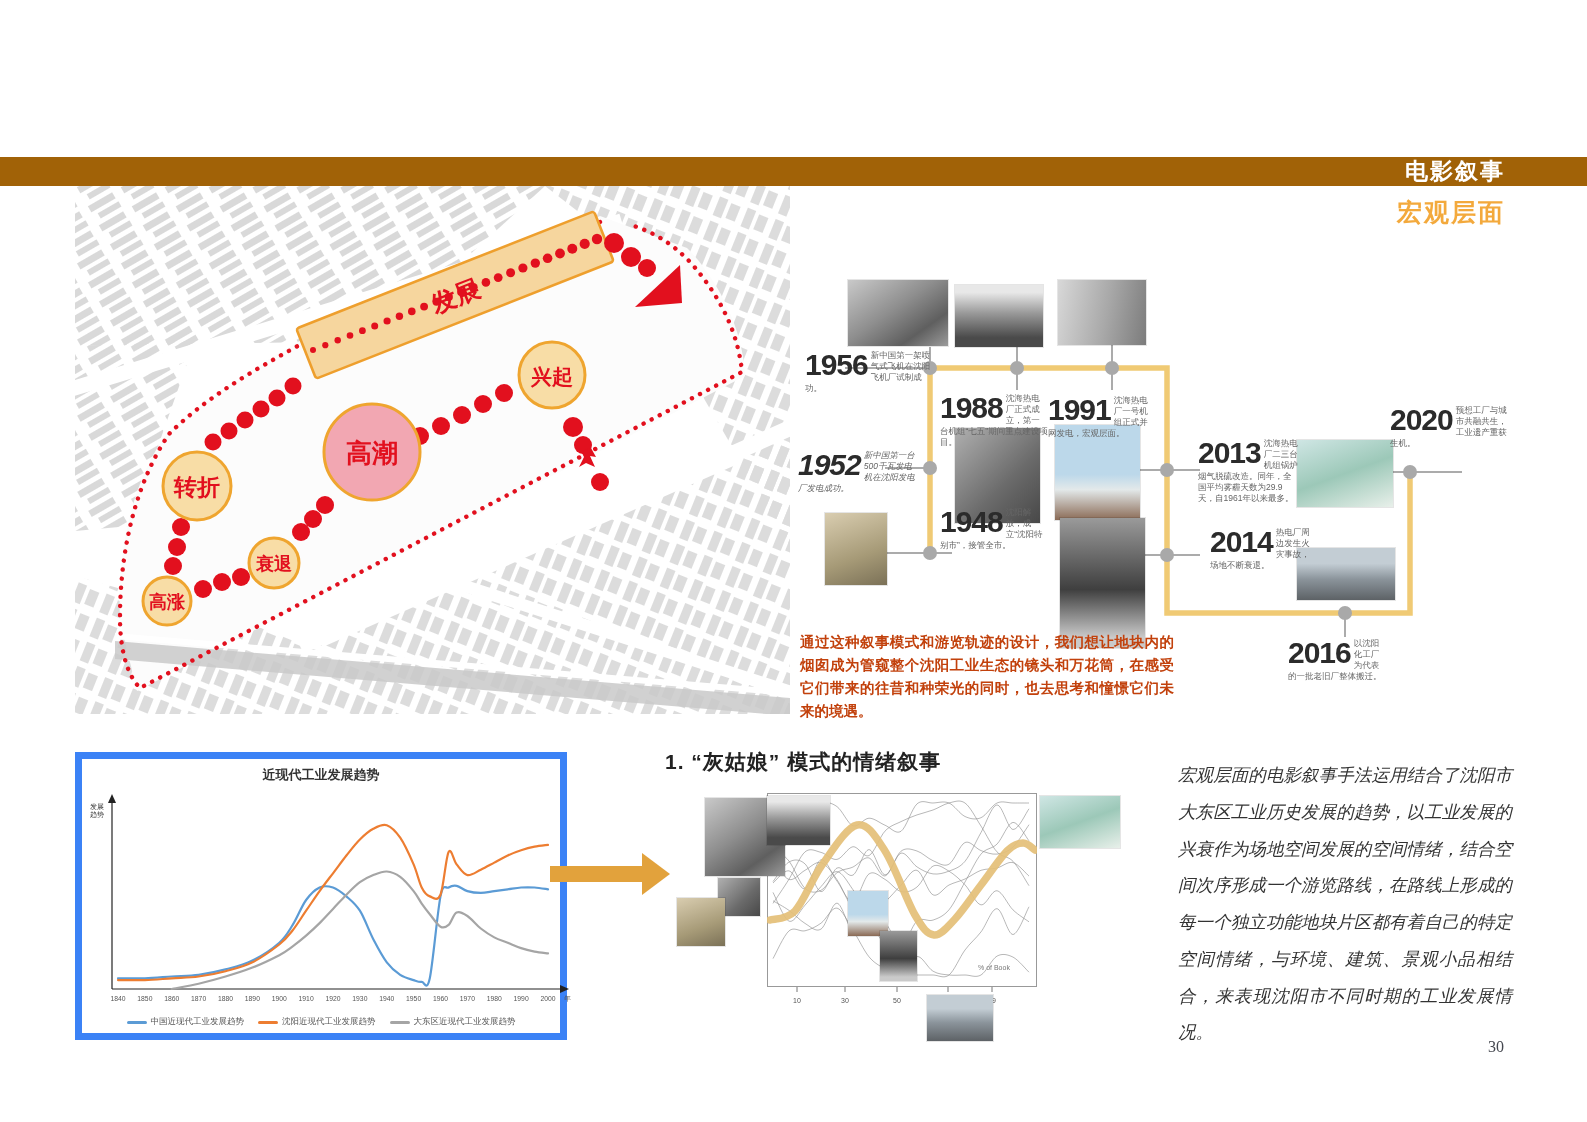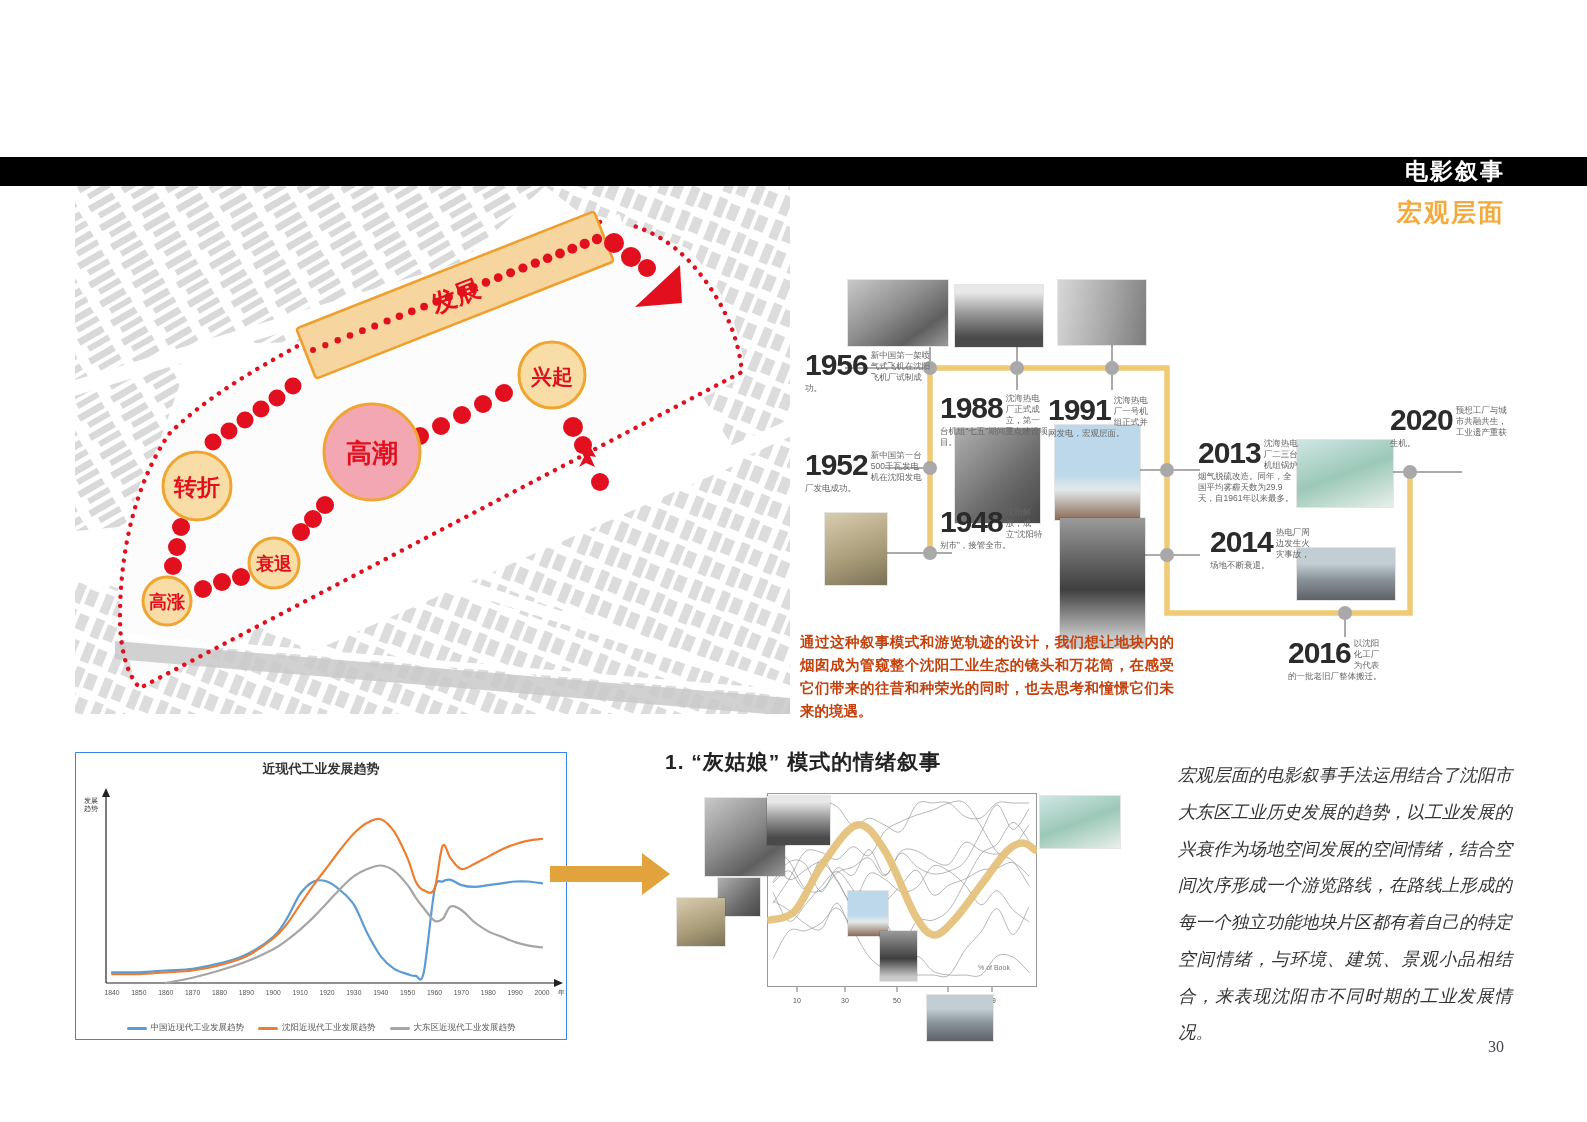--- a/index.html
+++ b/index.html
@@ -3,21 +3,21 @@
 <meta charset="utf-8">
 <style>
   * { margin:0; padding:0; box-sizing:border-box; }
   body { font-family:"Liberation Sans", sans-serif; background:#fff; }
   .page { position:relative; width:1587px; height:1122px; background:#fff; overflow:hidden; }
 
   
   .hdr-title { position:absolute; top:100px; right:86px; display:flex; align-items:baseline; gap:2px; }
   .hdr-cn { font-size:47px; font-weight:600; color:#F5A93C; letter-spacing:2px; }
   .hdr-en { font-family:"Liberation Serif", serif; font-size:27px; color:#F7C274; letter-spacing:1px; }
-  .hdr-bar { position:absolute; top:157px; left:0; width:1587px; height:29px; background:#000000;
+  .hdr-bar { position:absolute; top:157px; left:0; width:1587px; height:29px; background:#a16207;
              display:flex; justify-content:flex-end; align-items:center; padding-right:82px; }
   .hdr-bar-label { color:#fff; font-size:23px; font-weight:700; letter-spacing:2px; }
   .hdr-sub { position:absolute; top:196px; right:82px; color:#F3A93C; font-size:25px; font-weight:700; letter-spacing:2px; }
 
   
   .map-wrap { position:absolute; left:75px; top:186px; width:715px; height:528px; }
 
   
   .tl-wrap { position:absolute; left:790px; top:255px; width:797px; height:470px; }
   .tl-svg { position:absolute; left:0; top:0; }
@@ -35,21 +35,21 @@
   .tl-ev .yr { float:left; font-size:30px; font-weight:700; color:#2b2b2b; letter-spacing:-1px;
                line-height:30px; margin-right:3px; }
   .tl-ev .note { font-size:8.5px; line-height:1.3; color:#666; display:block; }
 
   
   .narrative { position:absolute; left:800px; top:631px; width:374px; font-size:14.5px; line-height:1.58;
                font-weight:700; color:#c2410c; text-align:justify; }
 
   
   .trend-card { position:absolute; left:75px; top:752px; width:492px; height:288px;
-                border:1px solid #3b82f6; background:#fff; }
+                border:7px solid #3b82f6; background:#fff; }
   .trend-title { text-align:center; font-size:13px; color:#333; font-weight:700; margin-top:7px; }
   .trend-legend { position:absolute; left:0; bottom:5px; width:100%; display:flex; justify-content:center; gap:14px; }
   .leg-item { display:flex; align-items:center; gap:4px; }
   .leg-swatch { width:20px; height:3px; border-radius:2px; }
   .leg-label { font-size:8.5px; color:#555; }
 
   
   .big-arrow { position:absolute; left:550px; top:852px; }
 
   
@@ -227,21 +227,21 @@
     <div class="ph bw4" style="left:165px; top:173px; width:85px;  height:95px;"></div>
     <div class="ph col-tower" style="left:265px; top:170px; width:85px;  height:95px;"></div>
     <div class="ph smoke" style="left:270px; top:263px; width:85px;  height:130px;"></div>
     <div class="ph render3d" style="left:507px; top:185px; width:96px;  height:67px;"></div>
     <div class="ph rail" style="left:507px; top:293px; width:98px;  height:52px;"></div>
 
     <div class="tl-ev" style="left:15px;  top:95px;  width:128px;">
       <span class="yr">1956</span>
       <span class="note">新中国第一架喷气式飞机在沈阳飞机厂试制成功。</span>
     </div>
-    <div class="tl-ev" style="left:15px;  top:195px; width:122px;">
+    <div class="tl-ev" style="left:8px;  top:195px; width:122px;font-style:italic;">
       <span class="yr">1952</span>
       <span class="note">新中国第一台500千瓦发电机在沈阳发电厂发电成功。</span>
     </div>
     <div class="tl-ev" style="left:150px; top:252px; width:108px;">
       <span class="yr">1948</span>
       <span class="note">沈阳解放，成立“沈阳特别市”，接管全市。</span>
     </div>
     <div class="tl-ev" style="left:150px; top:138px; width:108px;">
       <span class="yr">1988</span>
       <span class="note">沈海热电厂正式成立，第一台机组“七五”期间重点建设项目。</span>

